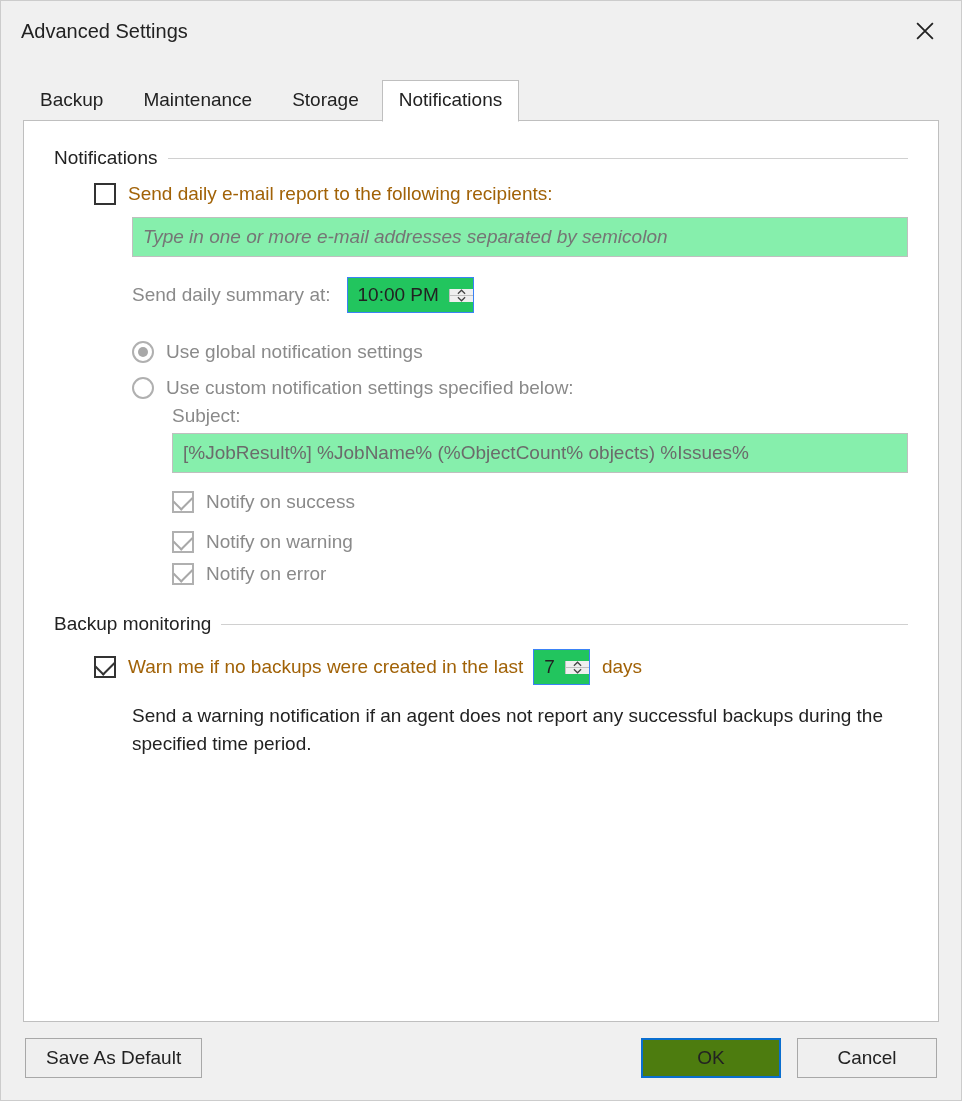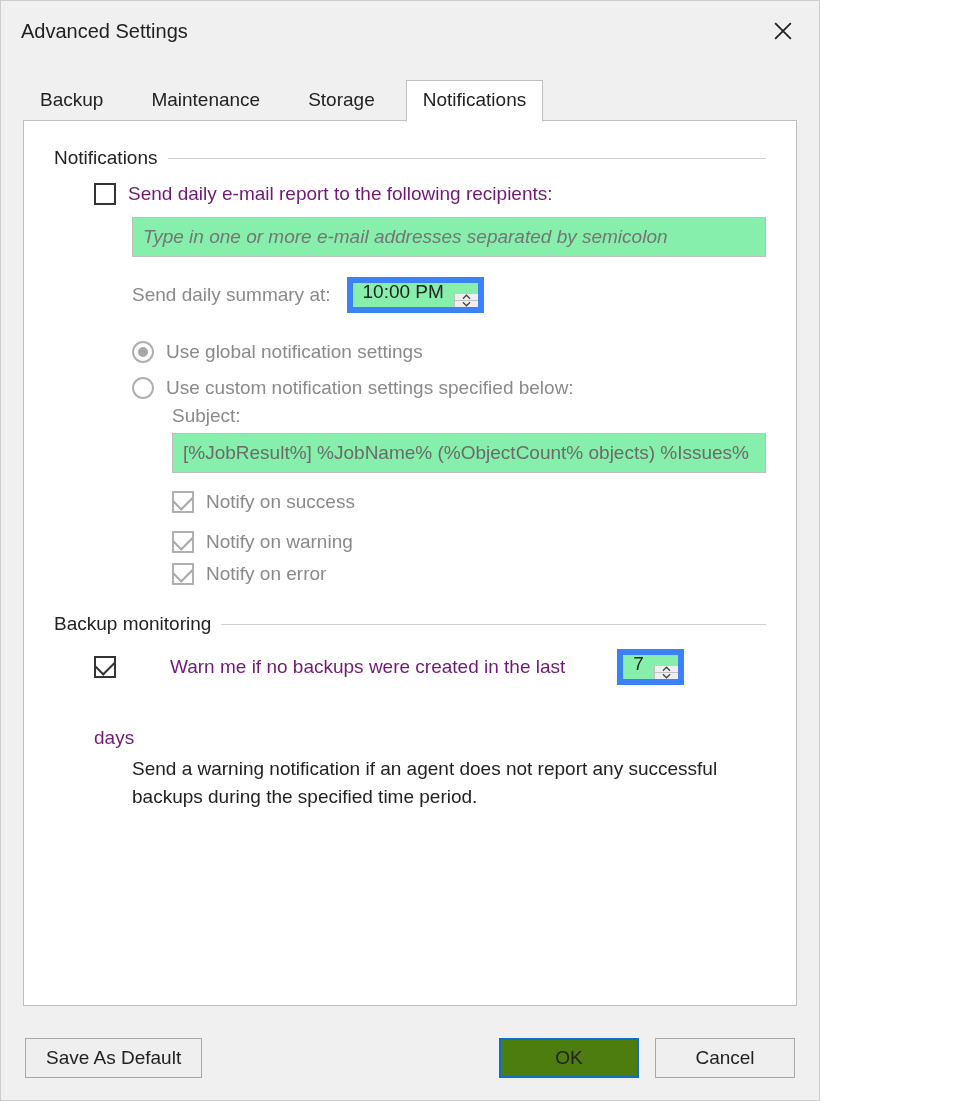--- a/index.html
+++ b/index.html
@@ -4,21 +4,21 @@
 <style>
   * { box-sizing: border-box; }
   html, body { margin: 0; padding: 0; }
   body {
     font-family: "Segoe UI", Tahoma, sans-serif;
     font-size: 18px;
     color: #222;
     background: #fff;
   }
   .dialog {
-    width: 820px;
+    width: 962px;
     height: 1101px;
     background: #f0f0f0;
     border: 1px solid #ccc;
     display: flex;
     flex-direction: column;
     position: relative;
   }
   .titlebar {
     display: flex;
     align-items: center;
@@ -41,21 +41,21 @@
   .close-btn svg { width: 18px; height: 18px; }
   .tabs-wrap {
     padding: 22px 22px 0 22px;
     flex: 1;
     display: flex;
     flex-direction: column;
   }
   .tabrow {
     display: flex;
     align-items: flex-end;
-    gap: 12px;
+    gap: 4px;
     position: relative;
     z-index: 2;
   }
   .tab {
     padding: 8px 16px 10px 16px;
     font-size: 19px;
     color: #222;
     border: 1px solid transparent;
     border-bottom: none;
     cursor: pointer;
@@ -130,42 +130,42 @@
     border-width: 2px;
   }
   .radio.selected::after {
     content: "";
     position: absolute;
     left: 4px; top: 4px; right: 4px; bottom: 4px;
     background: #a8a8a8;
     border-radius: 50%;
   }
   .radio.disabled { border-color: #b0b0b0; }
-  .label-text { font-size: 19px; color: #701a75; }
+  .label-text { font-size: 19px; color: #a16207; }
   .label-text.disabled { color: #8a8a8a; }
   .text-input {
     width: 100%;
     font-size: 19px;
     font-style: italic;
     color: #6b6b6b;
     background: #86efac;
     border: 1px solid #bfbfbf;
     padding: 8px 10px;
     font-family: inherit;
   }
   .text-input.subject {
     font-style: normal;
     color: #6b6b6b;
   }
   .text-input:disabled { color: #6b6b6b; }
   .spinner {
     display: inline-flex;
-    align-items: flex-end;
-    border: 6px solid #3b82f6;
-    background: #86efac;
+    align-items: center;
+    border: 1px solid #3b82f6;
+    background: #22c55e;
     height: 36px;
   }
   .spinner .sp-value {
     padding: 4px 10px;
     font-size: 19px;
     min-width: 26px;
     display: flex;
     align-items: center;
     border: none;
     outline: none;
@@ -197,21 +197,21 @@
   }
   .desc {
     font-size: 19px;
     color: #222;
     line-height: 1.45;
     margin-top: 6px;
   }
   .buttonbar {
     display: flex;
     align-items: center;
-    padding: 32px 24px 22px 24px;
+    padding: 16px 24px 22px 24px;
     gap: 16px;
   }
   .btn {
     min-width: 140px;
     height: 40px;
     font-size: 19px;
     font-family: inherit;
     background: #efefef;
     border: 1px solid #a8a8a8;
     padding: 4px 20px;
@@ -309,21 +309,21 @@
       <div class="row indent3" style="margin-bottom:28px;">
         <div class="checkbox disabled checked"></div>
         <span class="label-text disabled">Notify on error</span>
       </div>
 
       <div class="group-legend">
         <span class="legend-text">Backup monitoring</span>
         <div class="line"></div>
       </div>
 
-      <div class="row indent1" style="margin-bottom:6px; flex-wrap:wrap;gap:42px;">
+      <div class="row indent1" style="margin-bottom:17px; flex-wrap:wrap;">
         <div class="checkbox checked"></div>
         <span class="label-text" style="margin-right:10px;">Warn me if no backups were created in the last</span>
         <div class="spinner" style="margin-right:12px;">
           <div class="sp-value">7</div>
           <div class="sp-btns">
             <div class="sp-btn">
               <svg viewBox="0 0 10 6">
                   <path d="M1 5 L5 1 L9 5" stroke="#444" stroke-width="1.4" fill="none"></path>
                 </svg>
             </div>

